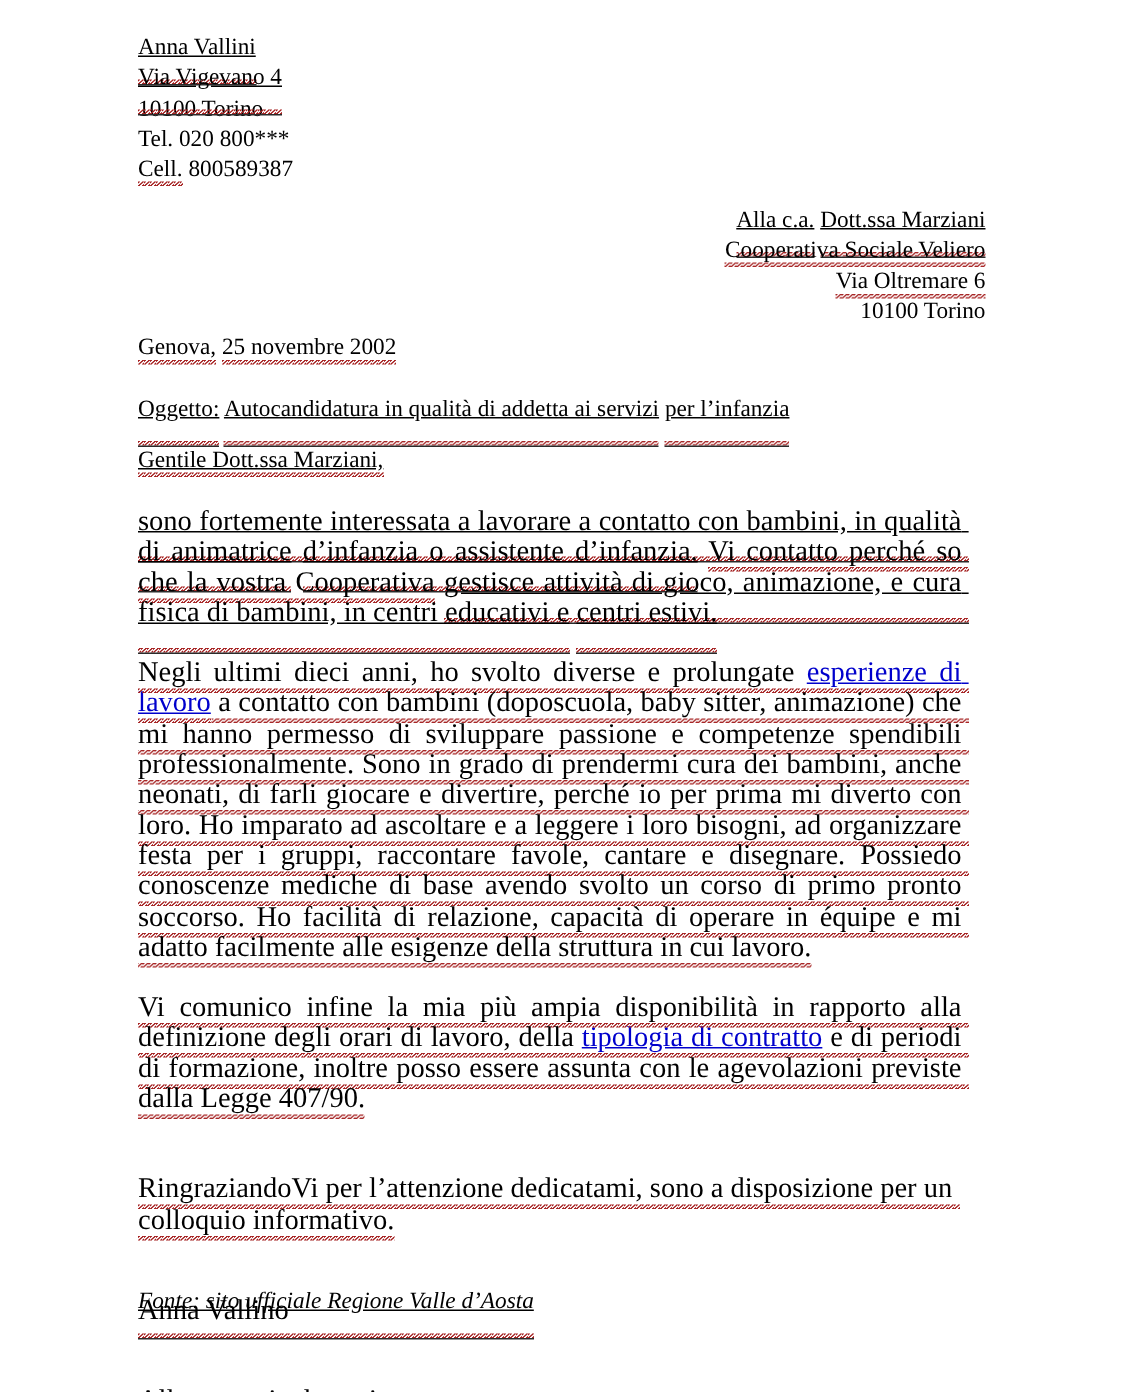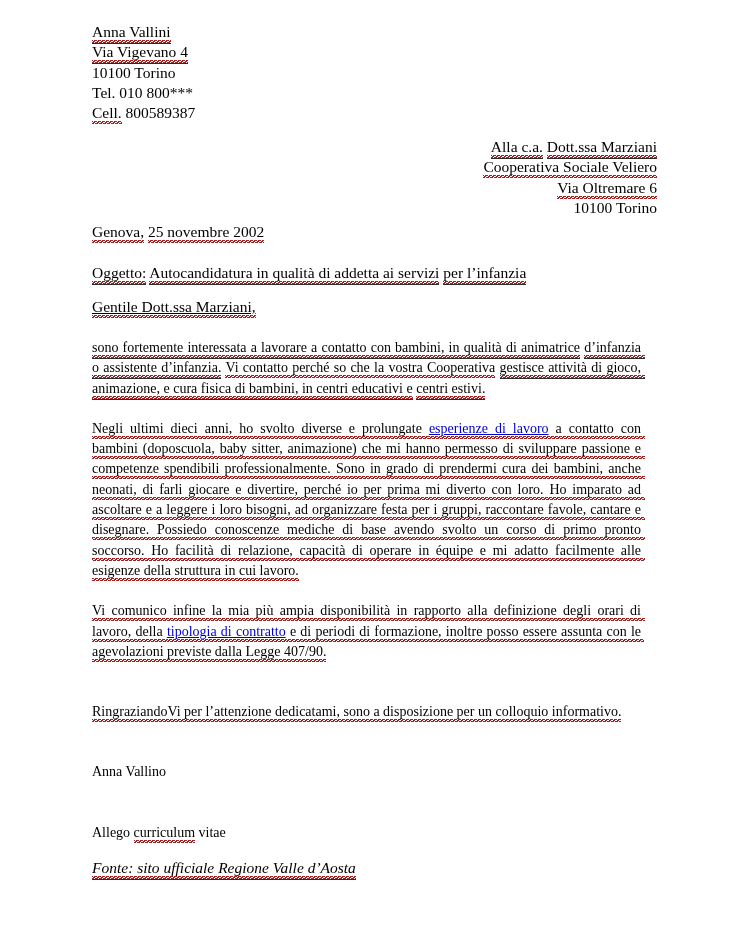--- a/index.html
+++ b/index.html
@@ -35,21 +35,21 @@
   .dateline    { left: 92px;  top: 222px; width: 548px; }
   .subject     { left: 92px;  top: 263px; width: 548px; }
   .salutation  { left: 92px;  top: 297px; width: 548px; text-decoration: underline; }
   .body-area   { left: 92px;  top: 338px; width: 549px; }
   .footer      { left: 92px;  top: 858px; width: 548px; }
 
   .body-area p {
     margin: 0 0 20px 0;
     text-align: justify;
     text-justify: inter-word;
-    font-size: 14px;
+    font-size: 19px;
     line-height: 20.3px;
   }
   .body-area p.last { margin-bottom: 0; }
   .body-area p.plain { text-align: left; margin-top: 40px; }
 
   .line { display: block; white-space: nowrap; }
 
   
   .sp {
     position: relative;
@@ -57,21 +57,22 @@
     border-bottom: 1px solid #2b2b2b;
     background-image:
       repeating-linear-gradient(
         135deg,
         #a52121 0px, #a52121 1px,
         rgba(0,0,0,0) 1px, rgba(0,0,0,0) 2px
       );
     background-repeat: repeat-x;
     background-size: 4px 3px;
     background-position: left bottom;
-    padding-bottom: 3px;
+    padding-bottom: 16px;
+    text-decoration: underline;
   }
   
   .sq {
     position: relative;
     white-space: pre-wrap;
     background-image:
       repeating-linear-gradient(
         135deg,
         #a52121 0px, #a52121 1px,
         rgba(0,0,0,0) 1px, rgba(0,0,0,0) 2px
@@ -104,21 +105,21 @@
 </style>
 </head>
 <body>
 
 <div class="page">
 
   <div class="block sender">
     <span class="line"><span class="sp">Anna Vallini</span></span>
     <span class="line"><span class="sp">Via Vigevano 4</span></span>
     <span class="line"><span>10100 Torino</span></span>
-    <span class="line"><span>Tel. 010 800***</span></span>
+    <span class="line"><span>Tel. 020 800***</span></span>
     <span class="line"><span class="sq">Cell.</span> <span>800589387</span></span>
   </div>
 
   <div class="block recipient">
     <span class="line"><span class="sp">Alla c.a.</span> <span class="sp">Dott.ssa Marziani</span></span>
     <span class="line"><span class="sq">Cooperativa Sociale Veliero</span></span>
     <span class="line"><span class="sq">Via Oltremare 6</span></span>
     <span class="line"><span>10100 Torino</span></span>
   </div>
 

